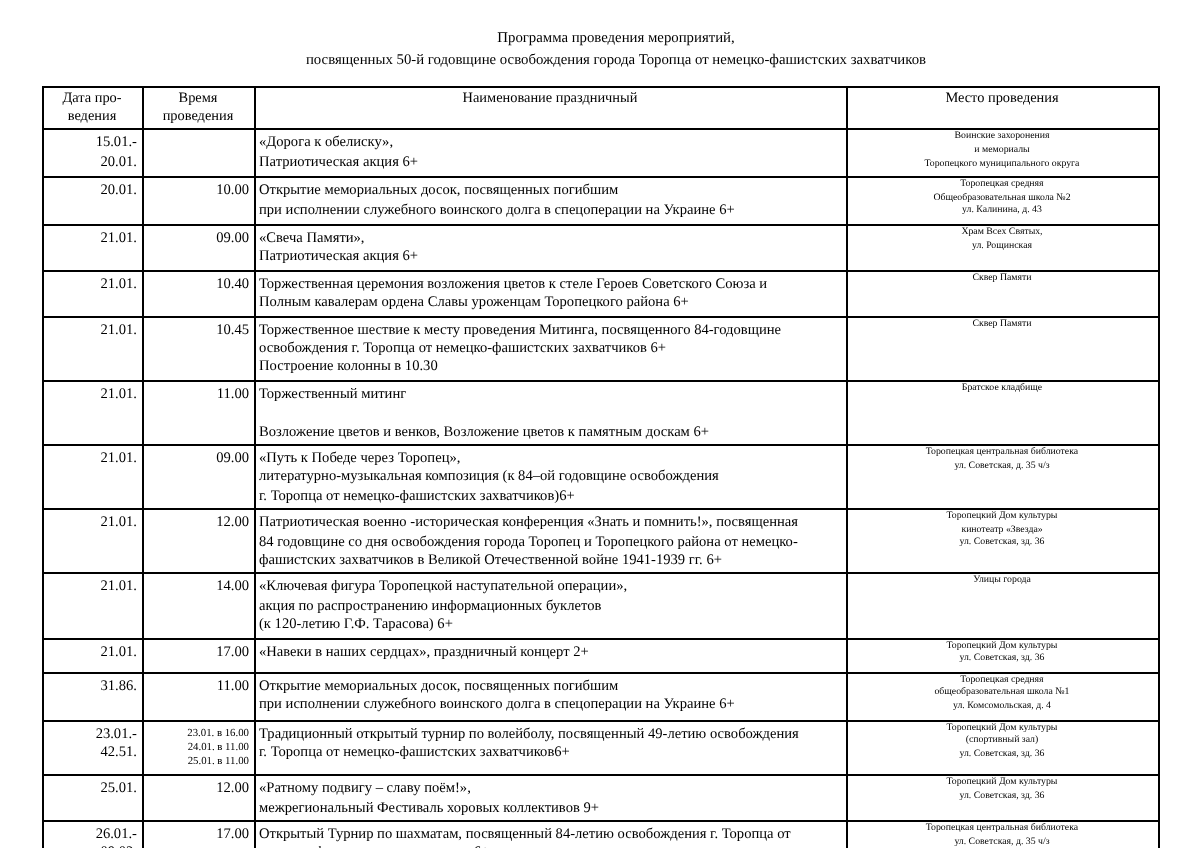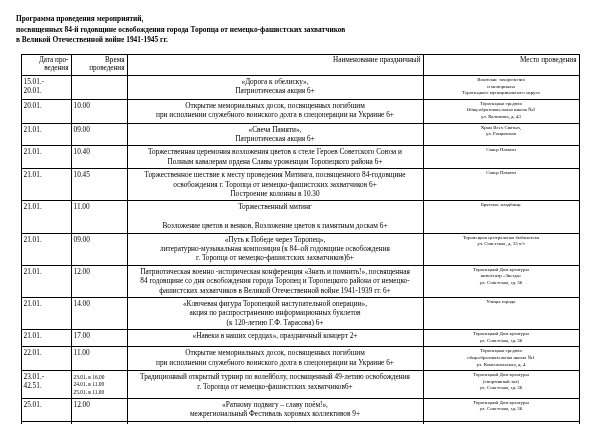--- a/index.html
+++ b/index.html
@@ -16,26 +16,27 @@
     overflow: hidden;
   }
   .page {
     width: 600px;
     height: 424px;
     position: relative;
     box-sizing: border-box;
     padding: 0;
   }
   .doc-title {
-    font-weight: bold;
+    text-align: center;
+    font-weight: normal;
     font-size: 7.4px;
     line-height: 10.6px;
     margin: 0;
     padding-top: 14px;
-    padding-left: 16px;
+    padding-left: 40px;
     padding-right: 24px;
   }
   .doc-title .line1 { display: block; }
   .doc-title .line2 { display: block; }
   .doc-title .line3 { display: block; }
 
   table.schedule {
     border-collapse: collapse;
     margin: 8px auto 0 auto;
     width: 558px;
@@ -46,65 +47,64 @@
     border: 0.8px solid #000000;
     vertical-align: top;
     padding: 1px 2px 2px 2px;
   }
   col.c-date  { width: 50px; }
   col.c-time  { width: 56px; }
   col.c-event { width: 296px; }
   col.c-place { width: 156px; }
 
   thead th {
-    text-align: right;
+    text-align: center;
     font-size: 7.2px;
     line-height: 8.6px;
     font-weight: normal;
     padding-top: 2px;
     padding-bottom: 2px;
     vertical-align: top;
   }
 
   td.date, td.time {
-    text-align: left;
+    text-align: right;
     font-size: 7.3px;
     line-height: 9.2px;
     white-space: pre-line;
     padding-top: 2px;
   }
   td.time.small {
     font-size: 5.4px;
     line-height: 7.2px;
     padding-top: 3px;
   }
   td.event {
-    text-align: center;
+    text-align: left;
     font-size: 7.3px;
     line-height: 9.4px;
     white-space: pre-line;
     padding-top: 2px;
   }
   td.place {
     text-align: center;
     font-size: 4.9px;
     line-height: 6.6px;
     white-space: pre-line;
     padding-top: 3px;
   }
 </style>
 </head>
 <body>
 
 <div class="page">
 
   <div class="doc-title">
     <span class="line1">Программа проведения мероприятий,</span>
-    <span class="line2">посвященных 84-й годовщине освобождения города Торопца от немецко-фашистских захватчиков</span>
-    <span class="line3">в Великой Отечественной войне 1941-1945 гг.</span>
+    <span class="line2">посвященных 50-й годовщине освобождения города Торопца от немецко-фашистских захватчиков</span>
   </div>
 
   <table class="schedule">
     <colgroup>
       <col class="c-date">
       <col class="c-time">
       <col class="c-event">
       <col class="c-place">
     </colgroup>
     <thead>
@@ -196,21 +196,21 @@
           <td class="place">Улицы города</td>
         </tr>
         <tr>
           <td class="date">21.01.</td>
           <td class="time">17.00</td>
           <td class="event">«Навеки в наших сердцах»,  праздничный концерт 2+</td>
           <td class="place">Торопецкий Дом культуры
 ул. Советская, зд. 36</td>
         </tr>
         <tr>
-          <td class="date">22.01.</td>
+          <td class="date">31.86.</td>
           <td class="time">11.00</td>
           <td class="event">Открытие мемориальных досок, посвященных погибшим
 при исполнении служебного  воинского долга в спецоперации на Украине   6+</td>
           <td class="place">Торопецкая средняя
 общеобразовательная школа №1
 ул. Комсомольская, д. 4</td>
         </tr>
         <tr>
           <td class="date">23.01.-
 42.51.</td>

